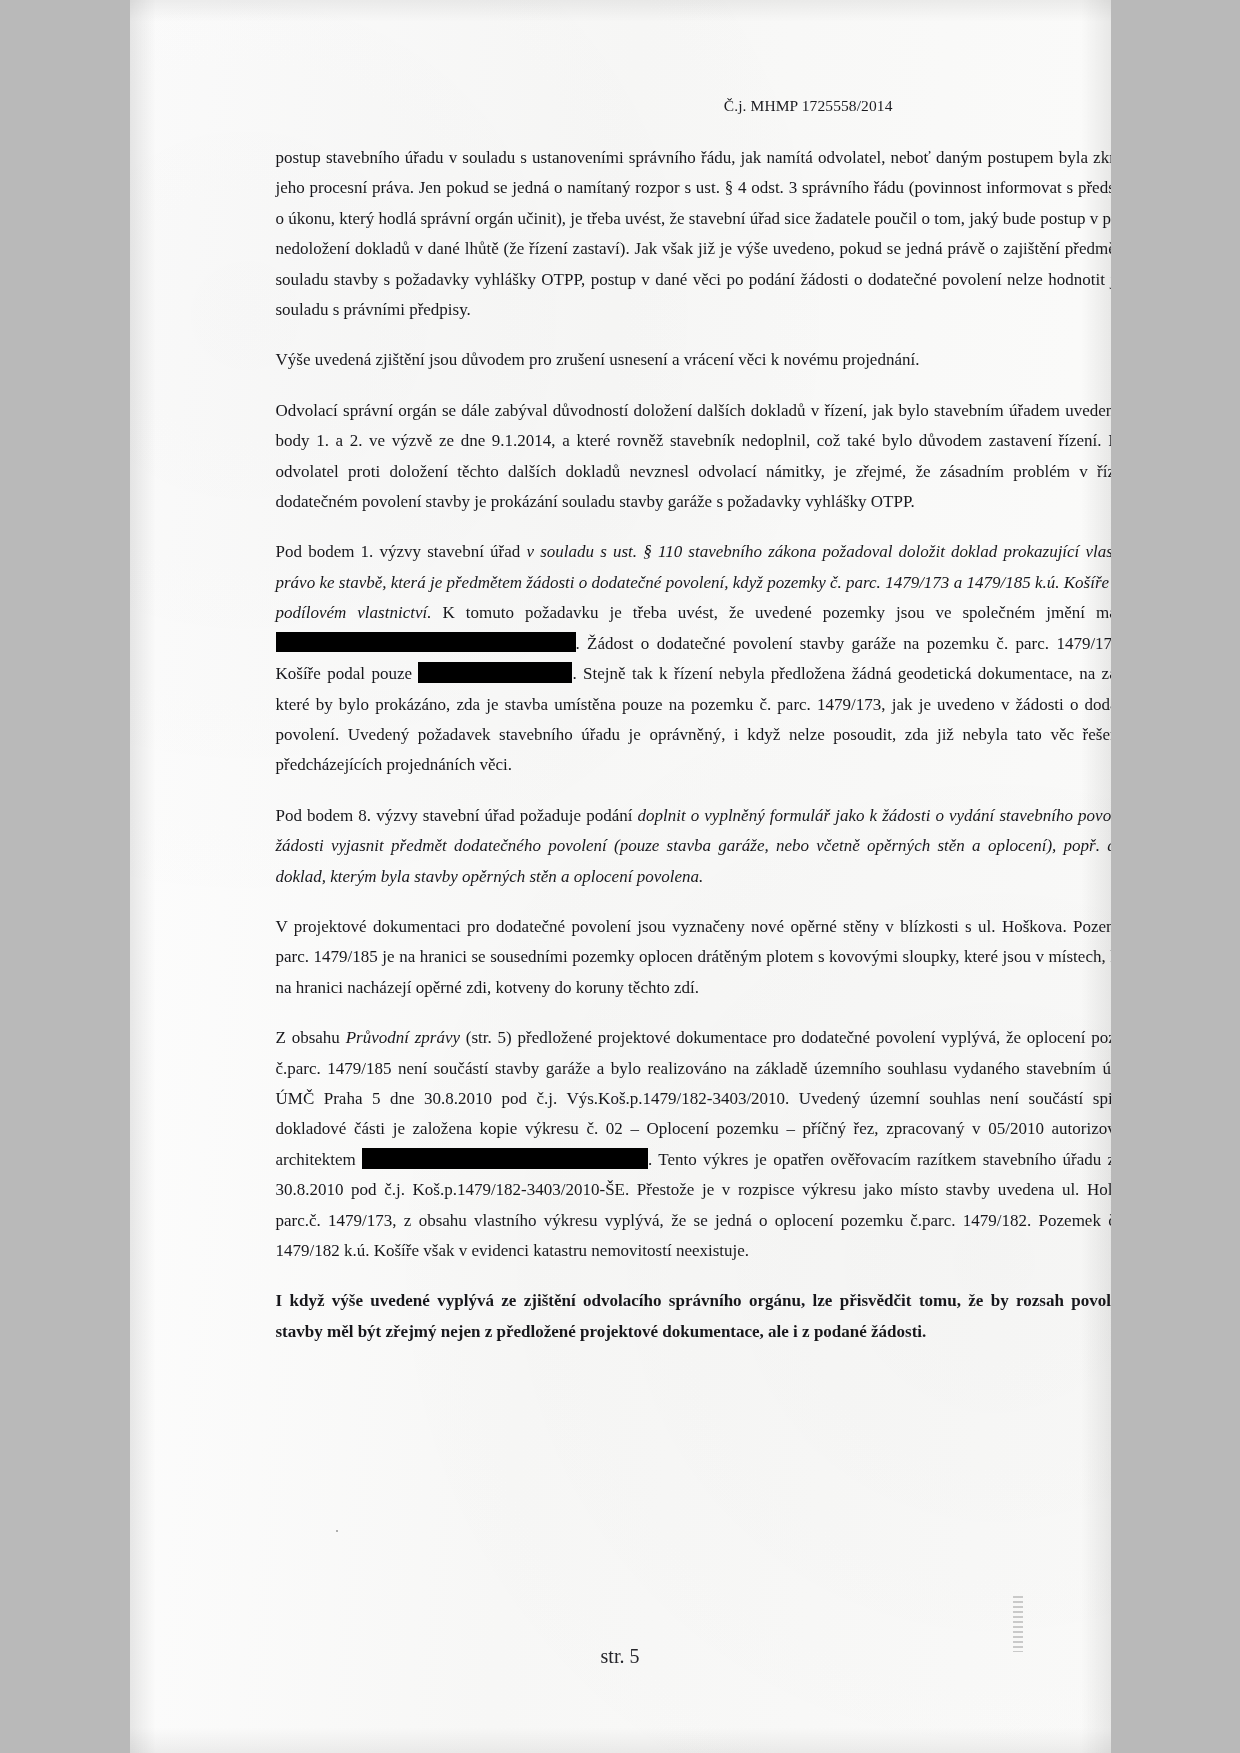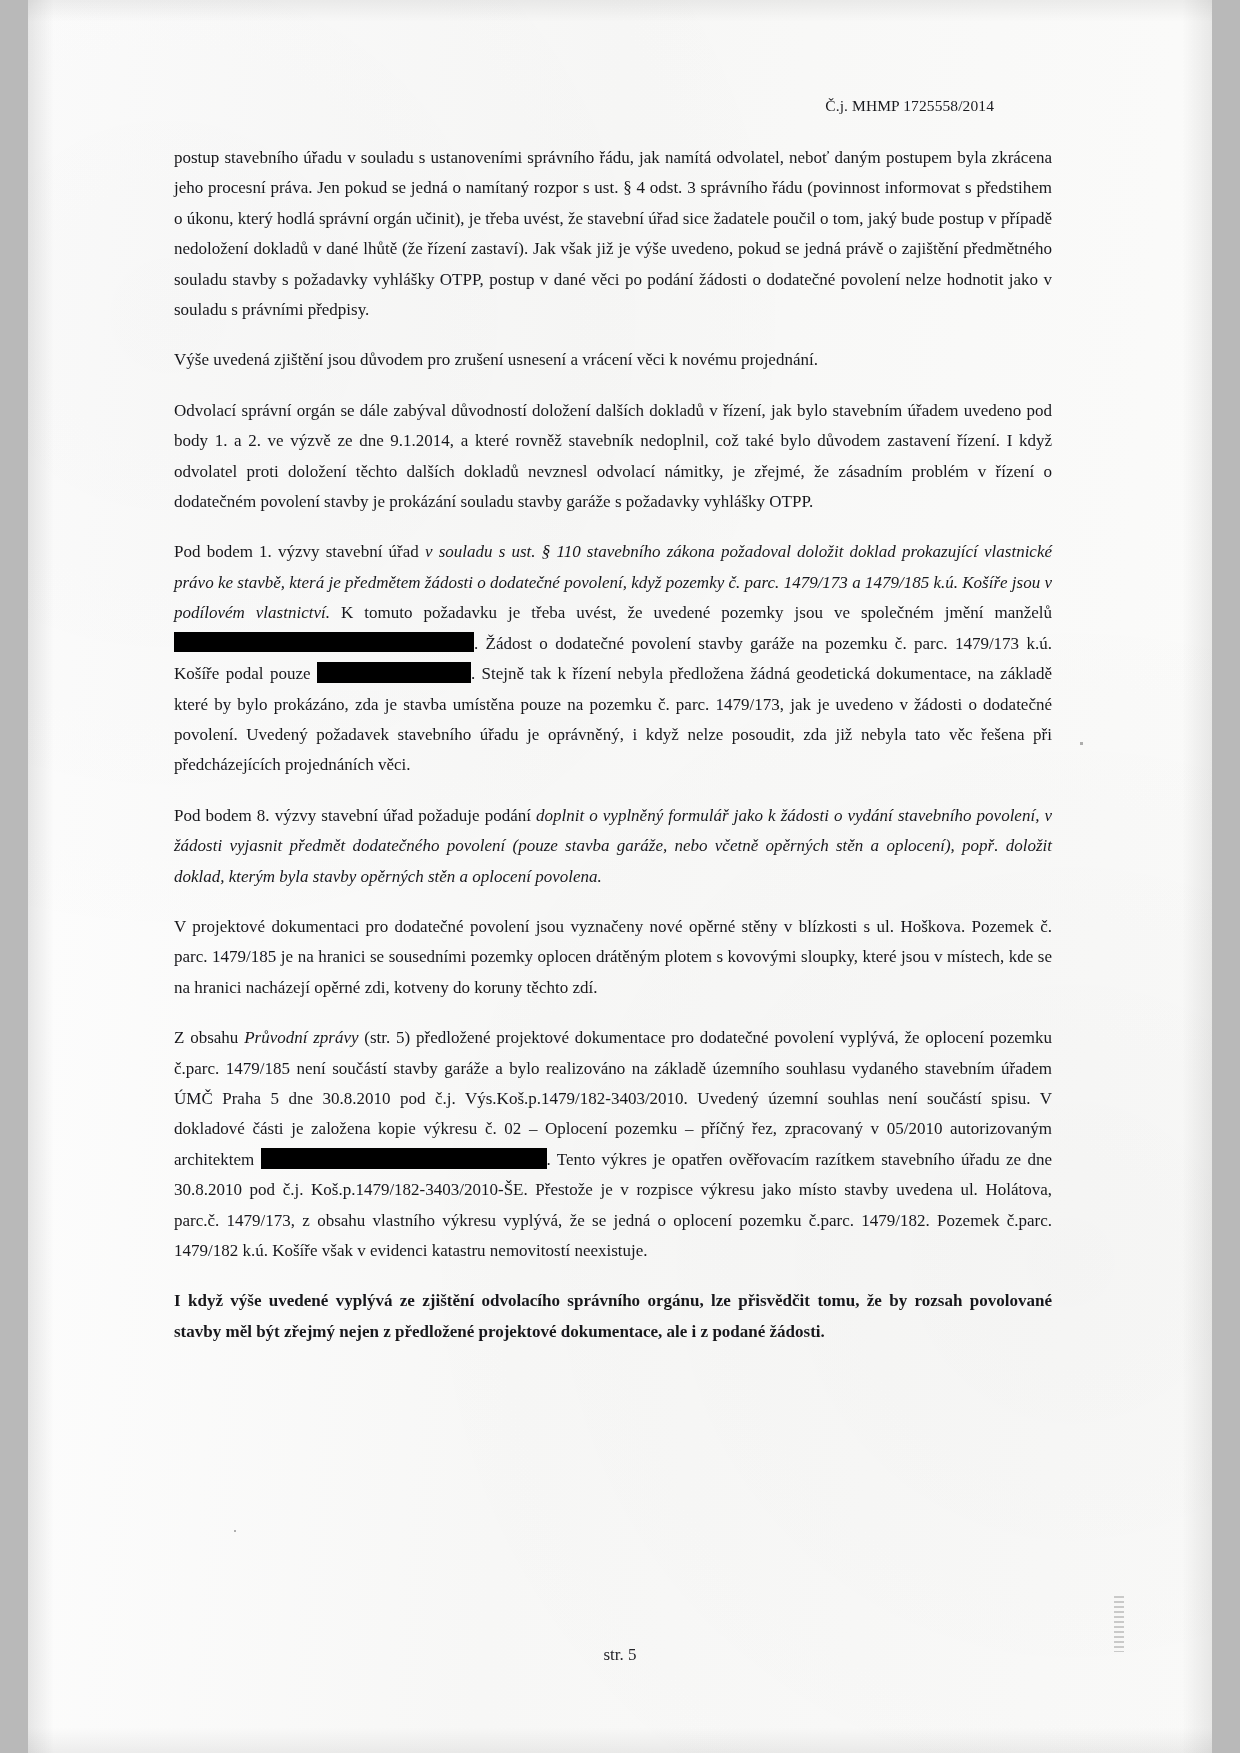--- a/index.html
+++ b/index.html
@@ -2,21 +2,21 @@
 <html><head>
 <meta charset="utf-8">
 <style>
   html, body {
     margin: 0;
     padding: 0;
     background: #b9b9b9;
   }
   .page {
     position: relative;
-    width: 1184px;
+    width: 981px;
     height: 1753px;
     margin: 0 auto;
     background: #ffffff;
     overflow: hidden;
     font-family: "Liberation Serif", "DejaVu Serif", serif;
     color: #16161a;
     
     background-image:
       radial-gradient(circle at 12% 18%, rgba(0,0,0,0.018) 0%, rgba(0,0,0,0) 38%),
       radial-gradient(circle at 88% 72%, rgba(0,0,0,0.022) 0%, rgba(0,0,0,0) 42%),
@@ -77,21 +77,21 @@
   .redact.r1 { width: 300px; }
   .redact.r2 { width: 154px; }
   .redact.r3 { width: 286px; }
 
   .footer-page {
     position: absolute;
     left: 0;
     right: 0;
     top: 1645px;
     text-align: center;
-    font-size: 17px;
+    font-size: 20px;
     color: #25252a;
   }
 
   
   .scan-streak {
     position: absolute;
     right: 88px;
     top: 1596px;
     width: 10px;
     height: 56px;

